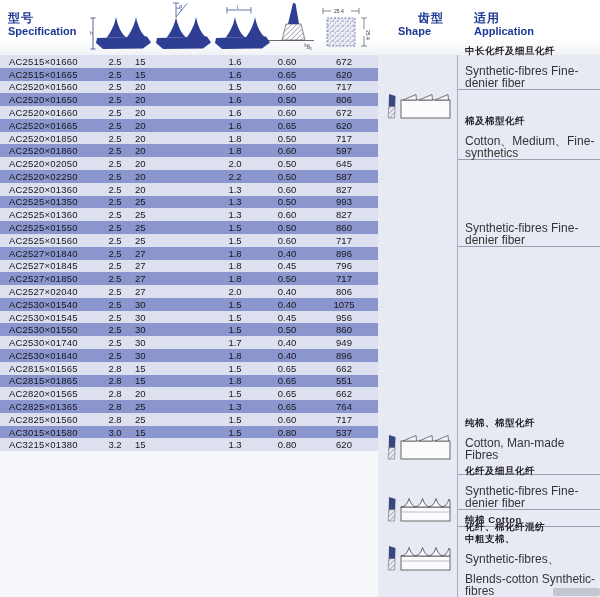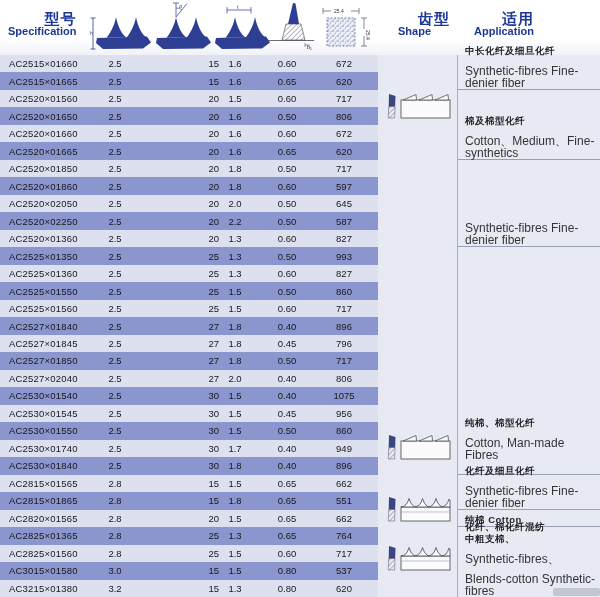--- a/index.html
+++ b/index.html
@@ -2,29 +2,29 @@
 <html><head>
 <meta charset="utf-8">
 <style>
   html,body{margin:0;padding:0;background:#fff;}
   .page{position:relative;width:600px;height:597px;overflow:hidden;
         background:#f7f8fb;font-family:"Liberation Sans",sans-serif;}
   
   .hdr{position:absolute;left:0;top:0;width:600px;height:55px;
        background:linear-gradient(#ffffff 70%,#f0f2f7);}
   .hcol{position:absolute;color:#1d3795;font-weight:bold;line-height:13px;font-size:11px;}
-  .hcol .zh{font-size:15px;letter-spacing:1px;text-align:right;}
+  .hcol .zh{font-size:12px;letter-spacing:1px;}
   
-  .tbody{position:absolute;left:0;top:55px;width:378px;height:542px;
+  .tbody{position:absolute;left:0;top:55px;width:378px;height:396px;
          display:flex;flex-direction:column;}
   .row{flex:1;display:flex;align-items:center;background:#dde1ef;color:#17171c;font-size:9.5px;}
   .row.alt{background:#8b96ce;}
   .c0{width:95px;padding-left:9px;box-sizing:border-box;letter-spacing:.2px;}
   .c1{width:40px;text-align:center;}
-  .c2{width:84px;text-align:right;}
+  .c2{width:84px;text-align:left;}
   .c3{width:32px;text-align:center;}
   .c4{width:72px;text-align:center;}
   .c5{width:42px;text-align:center;}
   
   .panel{position:absolute;left:378px;top:55px;width:222px;height:542px;background:#e8eaf3;}
   .vline{position:absolute;left:79px;top:0;bottom:0;width:1px;background:#a8adc2;}
   .sec{position:absolute;left:80px;right:0;box-sizing:border-box;
        display:flex;flex-direction:column;justify-content:flex-end;
        padding-left:7px;border-bottom:1px solid #9aa0b4;}
   .sec.last{border-bottom:none;}

